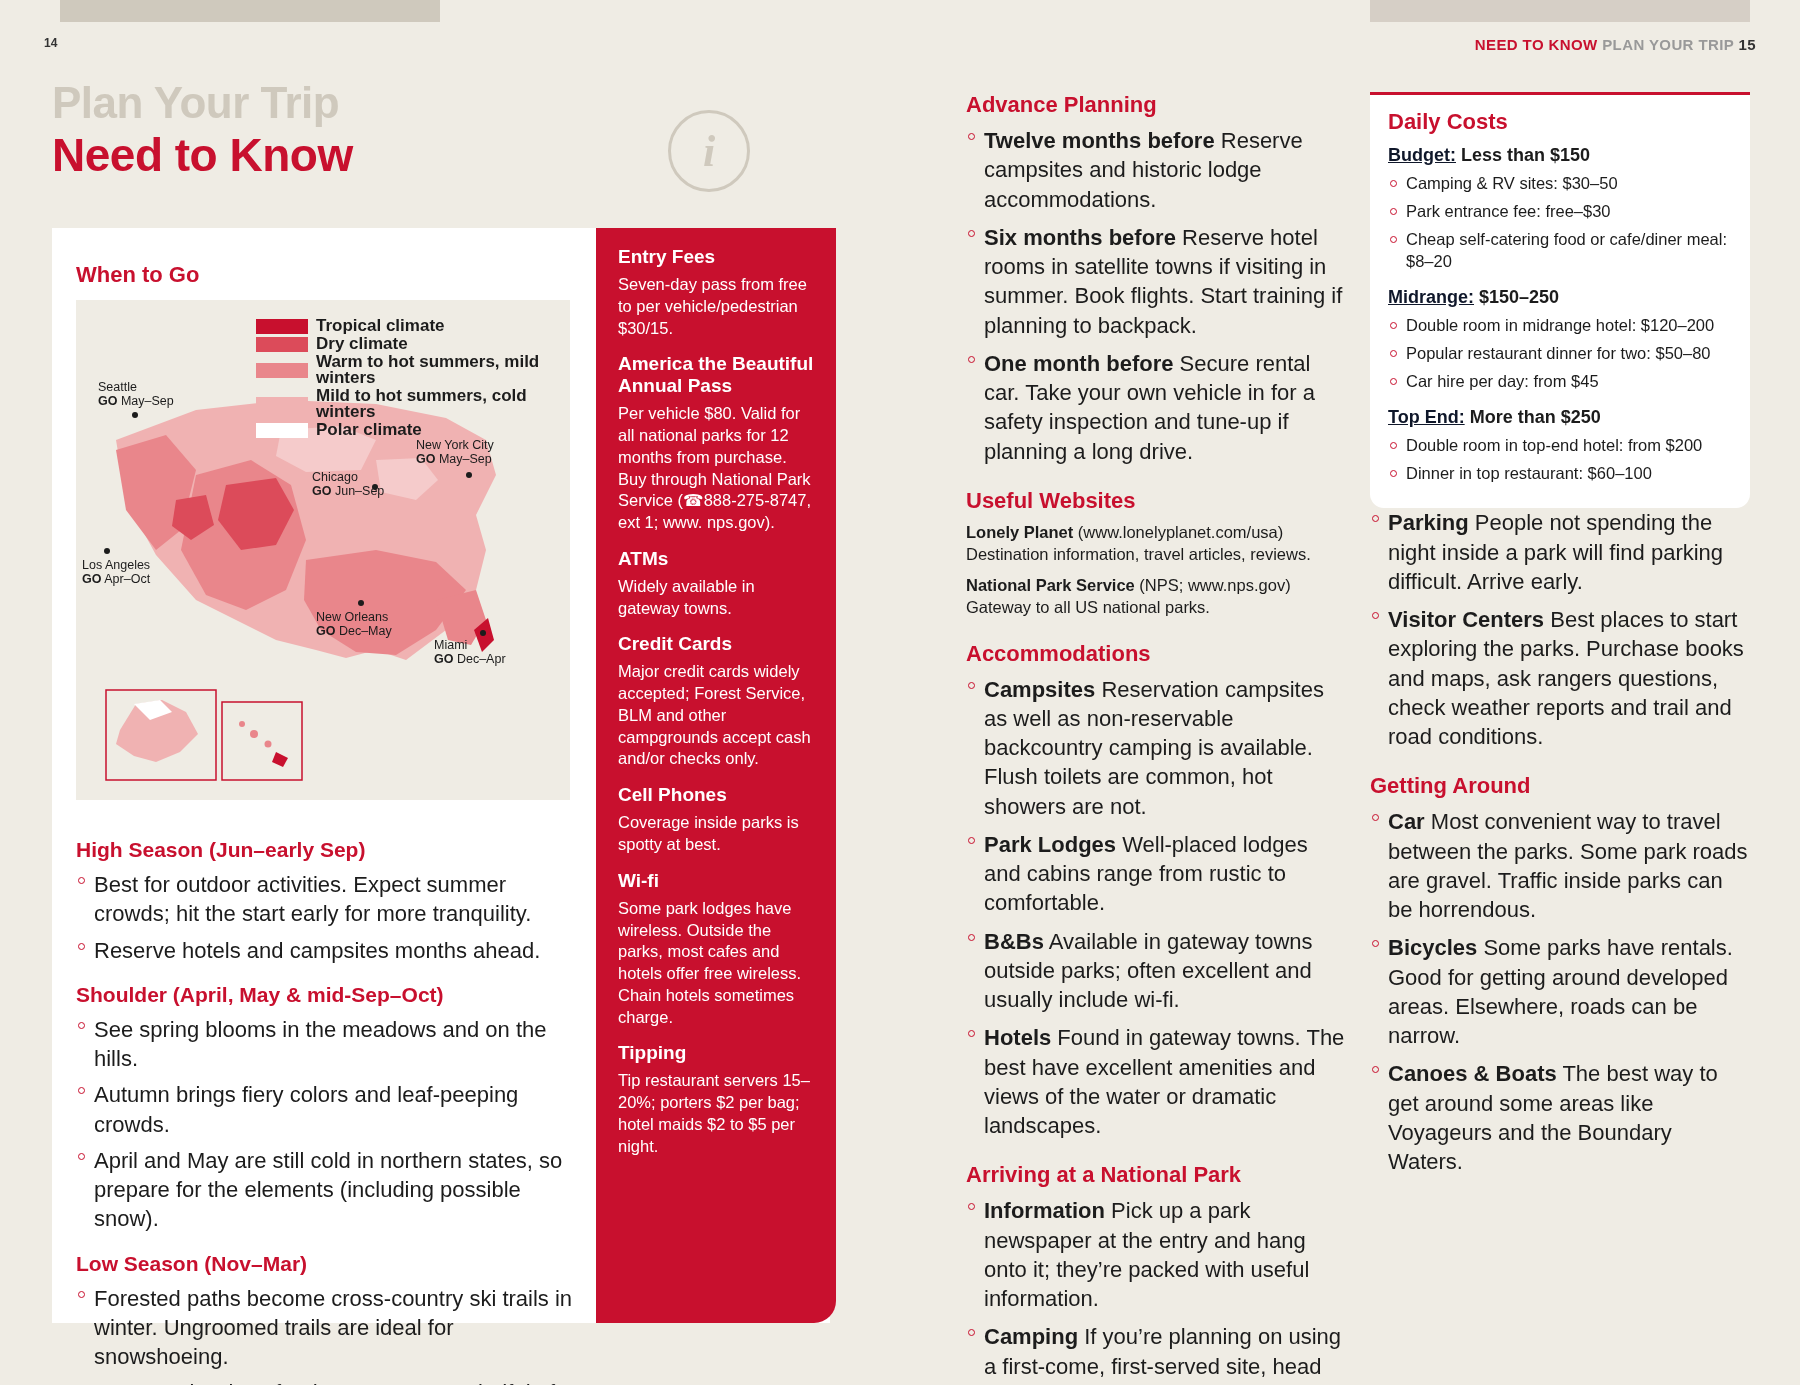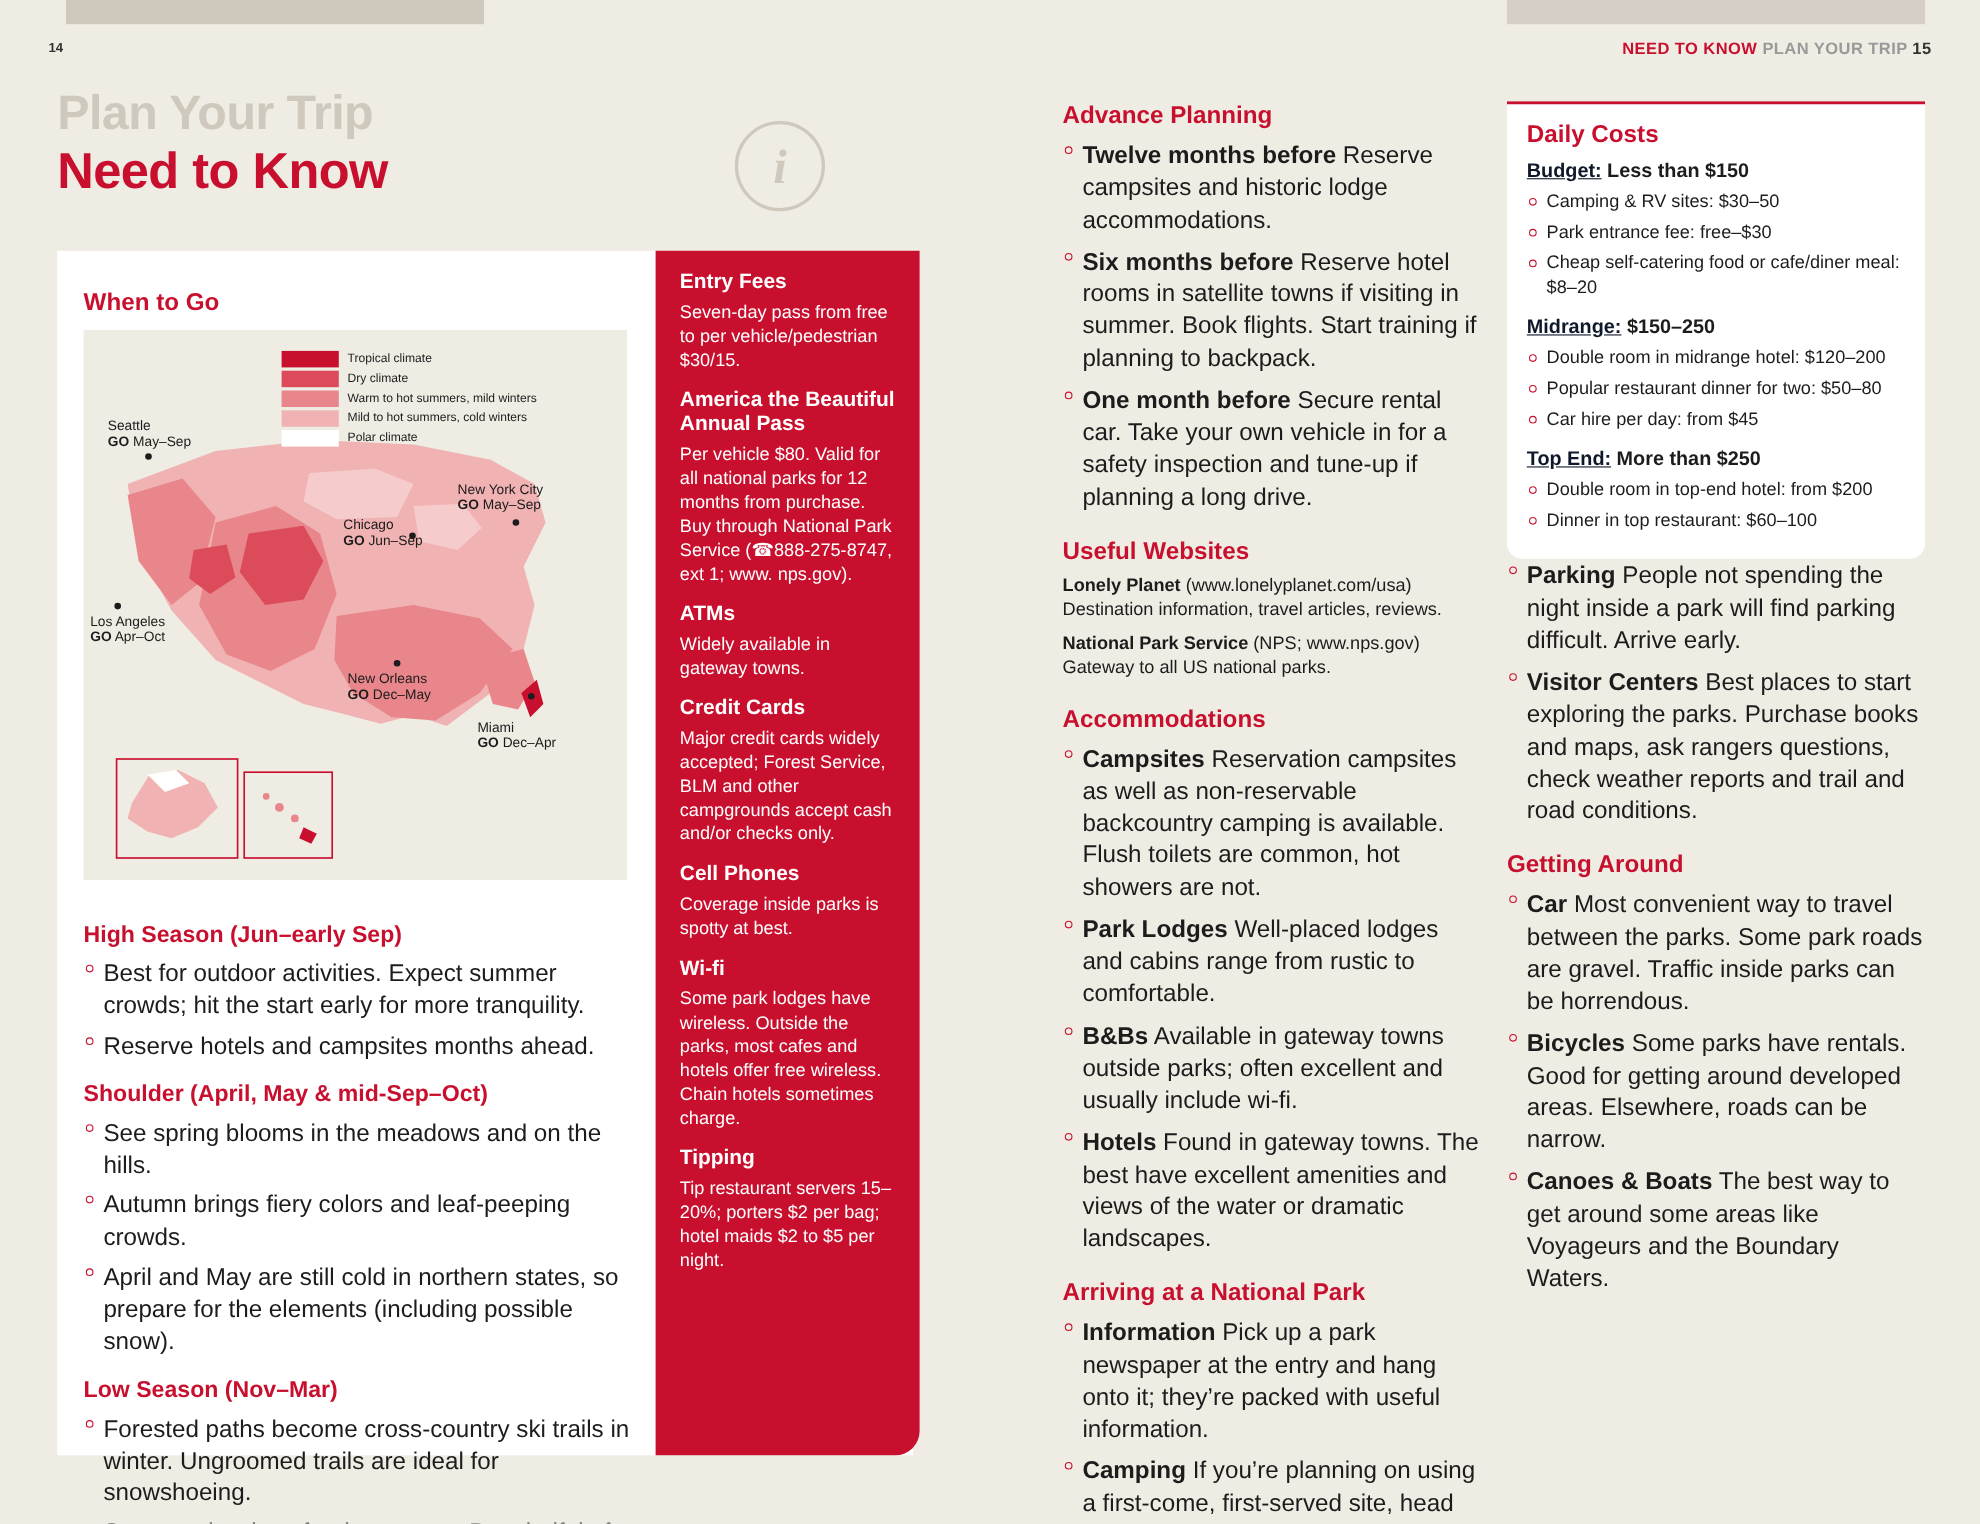--- a/index.html
+++ b/index.html
@@ -105,21 +105,21 @@
     left: 76px; top: 300px;
     width: 494px; height: 500px;
     background: #efece4;
   }
   .legend {
     position: absolute; left: 180px; top: 18px;
     font-size: 12.5px; line-height: 16px; color: #1c1c1c;
   }
   .legend-row { display: flex; align-items: center; margin-bottom: 2px; }
   .legend-swatch { width: 52px; height: 15px; margin-right: 8px; flex: none; }
-  .legend-label { font-weight: normal; font-size: 11px; }
+  .legend-label { font-weight: bold; font-size: 17px; }
 
   .city {
     position: absolute;
     font-size: 12.5px;
     line-height: 14px;
     color: #1c1c1c;
   }
   .city .name { font-weight: normal; display: block; }
   .city .go { font-weight: normal; }
   .city .go b { font-weight: bold; }
@@ -303,21 +303,21 @@
       <span class="go"><b>GO</b> <span>Apr–Oct</span></span>
     </div>
     <div class="dot" style="left:28px;top:248px;"></div>
 
     <div class="city" style="left:240px;top:310px;">
       <span class="name">New Orleans</span>
       <span class="go"><b>GO</b> <span>Dec–May</span></span>
     </div>
     <div class="dot" style="left:282px;top:300px;"></div>
 
-    <div class="city" style="left:358px;top:338px;margin-top:16px;">
+    <div class="city" style="left:358px;top:338px;">
       <span class="name">Miami</span>
       <span class="go"><b>GO</b> <span>Dec–Apr</span></span>
     </div>
     <div class="dot" style="left:404px;top:330px;"></div>
   </div>
 
   <div class="seasons">
     <h4>High Season (Jun–early Sep)</h4>
     <ul class="bul">
       <li>Best for outdoor activities. Expect summer crowds; hit the start early for more tranquility.</li>

